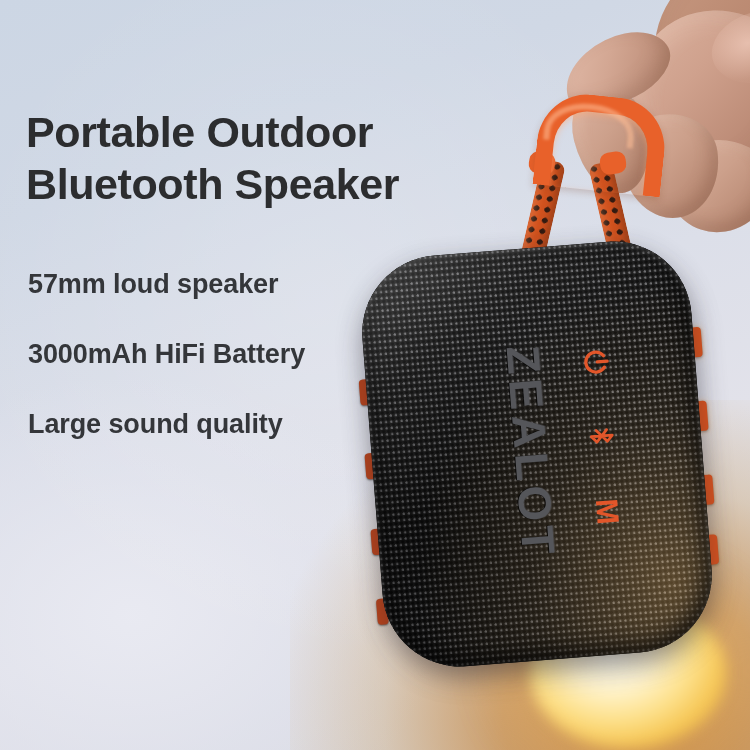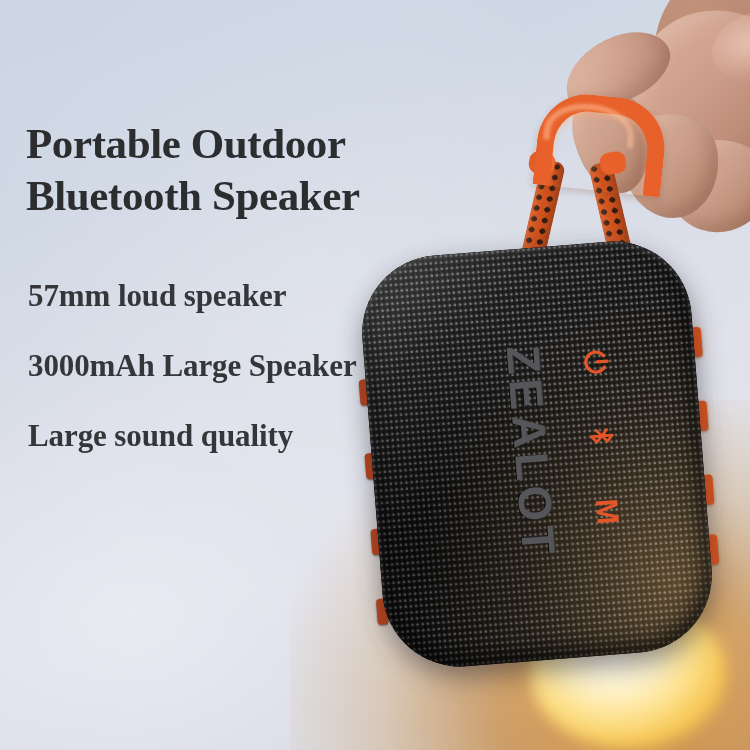--- a/index.html
+++ b/index.html
@@ -40,28 +40,28 @@
     position:absolute;right:162px;bottom:120px;width:86px;height:70px;border-radius:50%;
     background:radial-gradient(ellipse at 50% 50%,rgba(255,248,222,.72) 0%,rgba(250,225,160,.3) 55%,rgba(245,215,150,0) 100%);
     filter:blur(10px);
   }
   .bg-vignette{
     position:absolute;inset:0;
     background:radial-gradient(ellipse at 42% 40%,rgba(255,255,255,.16) 0%,rgba(255,255,255,0) 58%);
   }
 
   
-  .copy{position:absolute;left:26px;top:118px;width:470px;font-family:Liberation Serif, serif;}
+  .copy{position:absolute;left:26px;top:106px;width:470px;}
   .headline{
     color:#2c2d2f;font-size:43px;line-height:52px;font-weight:700;
     letter-spacing:-.4px;margin:0;white-space:pre-line;
   }
   .features{margin:60px 0 0 2px;padding:0;list-style:none;}
   .features li{
-    color:#34363a;font-size:31px;line-height:28px;font-weight:600;
+    color:#34363a;font-size:27px;line-height:28px;font-weight:600;
     letter-spacing:-.1px;margin-bottom:42px;
   }
 
   
   .hand-wrap{position:absolute;left:515px;top:-10px;width:260px;height:300px;}
   .forearm{
     position:absolute;left:140px;top:-40px;width:200px;height:190px;
     background:linear-gradient(150deg,#c89a82 0%,#bb8a72 40%,#a87a63 78%,#9a6e59 100%);
     border-radius:60% 40% 44% 50%/52% 48% 44% 56%;
     transform:rotate(-16deg);
@@ -250,18 +250,18 @@
         <div class="ctrl mode">M</div>
       </div>
     </div>
   </div>
 
   <div class="copy">
     <h1 class="headline">Portable Outdoor
 Bluetooth Speaker</h1>
     <ul class="features">
       <li>57mm loud speaker</li>
-      <li>3000mAh Large Speaker</li>
+      <li>3000mAh HiFi Battery</li>
       <li>Large sound quality</li>
     </ul>
   </div>
 
 </div>
 
 </body></html>

